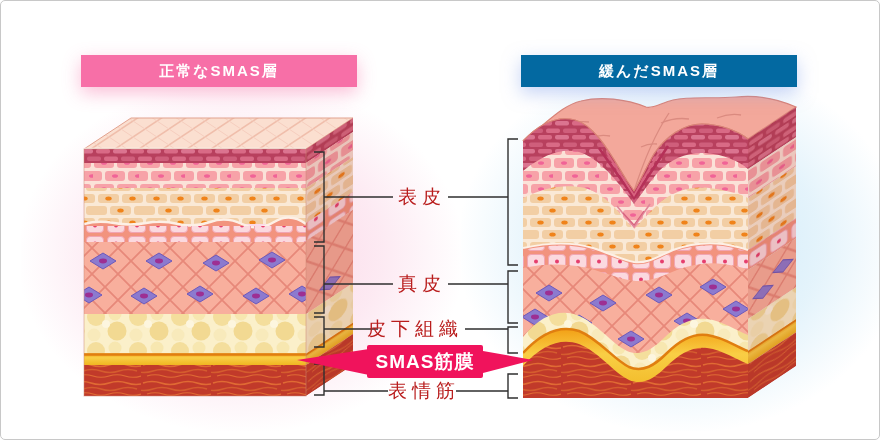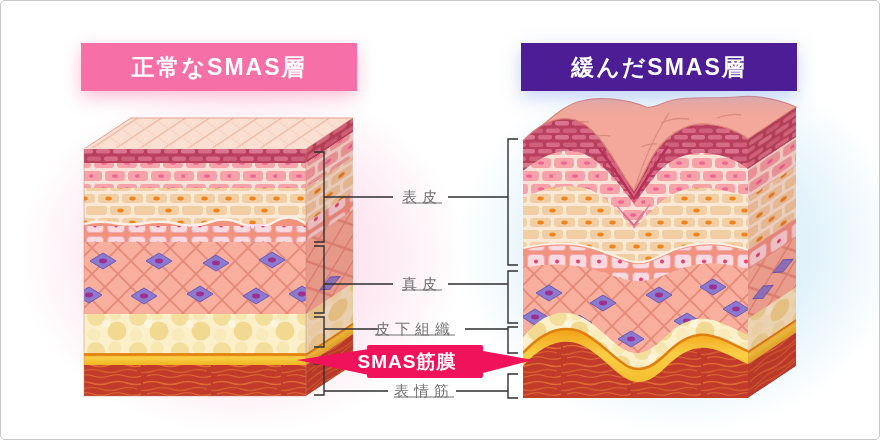--- a/index.html
+++ b/index.html
@@ -8,29 +8,29 @@
     border:1px solid #C8C8C8;border-radius:5px;overflow:hidden;
     font-family:"Liberation Sans","DejaVu Sans",sans-serif;
   }
   .glow{position:absolute;pointer-events:none;}
   .glow-left{left:20px;top:80px;width:440px;height:350px;
     background:radial-gradient(ellipse at center, rgba(246,170,205,0.55) 0%, rgba(246,170,205,0.25) 45%, rgba(246,170,205,0) 72%);}
   .glow-right{left:460px;top:60px;width:440px;height:370px;
     background:radial-gradient(ellipse at center, rgba(160,214,242,0.60) 0%, rgba(160,214,242,0.28) 45%, rgba(160,214,242,0) 72%);}
   .art{position:absolute;left:0;top:0;z-index:1;}
   .header{
-    position:absolute;top:42px;width:276px;height:48px;z-index:2;
+    position:absolute;top:54px;width:276px;height:32px;z-index:2;
     display:flex;align-items:center;justify-content:center;
-    color:#fff;font-weight:bold;font-size:23px;letter-spacing:2px;white-space:nowrap;
+    color:#fff;font-weight:bold;font-size:15px;letter-spacing:2px;white-space:nowrap;
   }
   .header-left{left:80px;background:#F76FA7;box-shadow:0 6px 18px rgba(247,111,167,0.45);}
-  .header-right{left:520px;background:#4c1d95;box-shadow:0 6px 18px rgba(140,168,237,0.5);}
+  .header-right{left:520px;background:#0369a1;box-shadow:0 6px 18px rgba(140,168,237,0.5);}
   .layer-label{
     position:absolute;z-index:2;transform:translate(-50%,-50%);
-    color:#737373;font-size:15px;font-weight:500;letter-spacing:5px;white-space:nowrap;text-decoration:underline;
+    color:#b91c1c;font-size:19px;font-weight:500;letter-spacing:5px;white-space:nowrap;
   }
   .ribbon-label{
     position:absolute;z-index:3;transform:translate(-50%,-50%);
     color:#fff;font-size:19px;font-weight:bold;letter-spacing:1px;white-space:nowrap;
   }
 </style>
 </head>
 <body>
 
 <div class="frame">
@@ -263,15 +263,15 @@
     </g>
   </svg>
 
   <div class="header header-left">正常なSMAS層</div>
   <div class="header header-right">緩んだSMAS層</div>
 
   <div class="layer-label" style="left:421px;top:196px;">表皮</div>
   <div class="layer-label" style="left:421px;top:283px;text-align:center;">真皮</div>
   <div class="layer-label" style="left:414px;top:328px;">皮下組織</div>
   <div class="layer-label" style="left:423px;top:390px;">表情筋</div>
-  <div class="ribbon-label" style="left:406px;top:361px;">SMAS筋膜</div>
+  <div class="ribbon-label" style="left:424px;top:361px;">SMAS筋膜</div>
 
 </div>
 
 </body></html>

